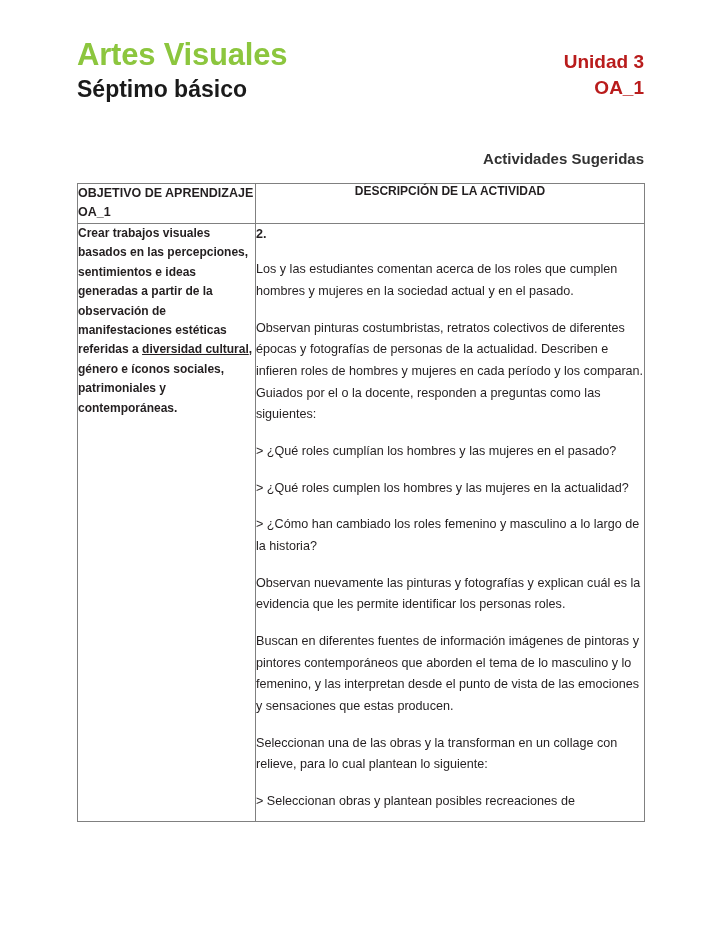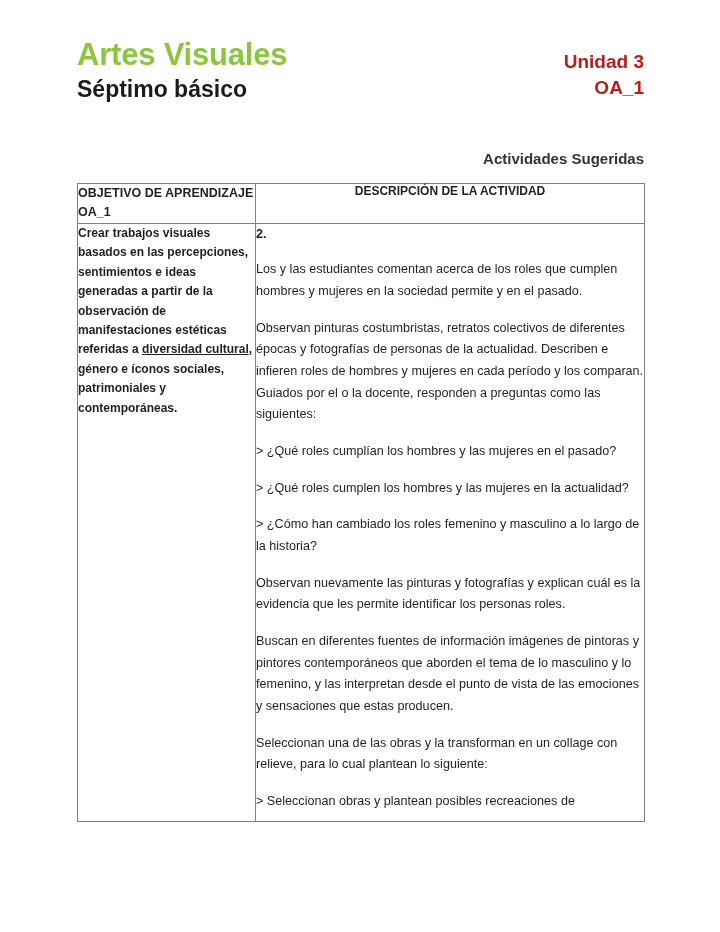--- a/index.html
+++ b/index.html
@@ -153,21 +153,21 @@
     </colgroup>
     <tbody>
       <tr>
         <td class="th-objective">OBJETIVO DE APRENDIZAJE OA_1</td>
         <td class="th-description">DESCRIPCIÓN DE LA ACTIVIDAD</td>
       </tr>
       <tr>
         <td class="cell-objective"><span>Crear trabajos visuales basados en las percepciones, sentimientos e ideas generadas a partir de la observación de manifestaciones estéticas referidas a </span><span class="underline">diversidad cultural</span><span>, género e íconos sociales, patrimoniales y contemporáneas.</span></td>
         <td class="cell-description">
           <p class="act-number">2.</p>
-          <p>Los y las estudiantes comentan acerca de los roles que cumplen hombres y mujeres en la sociedad permite y en el pasado.</p>
+          <p>Los y las estudiantes comentan acerca de los roles que cumplen hombres y mujeres en la sociedad actual y en el pasado.</p>
           <p>Observan pinturas costumbristas, retratos colectivos de diferentes épocas y fotografías de personas de la actualidad. Describen e infieren roles de hombres y mujeres en cada período y los comparan. Guiados por el o la docente, responden a preguntas como las siguientes:</p>
           <p>&gt; ¿Qué roles cumplían los hombres y las mujeres en el pasado?</p>
           <p>&gt; ¿Qué roles cumplen los hombres y las mujeres en la actualidad?</p>
           <p>&gt; ¿Cómo han cambiado los roles femenino y masculino a lo largo de la historia?</p>
           <p>Observan nuevamente las pinturas y fotografías y explican cuál es la evidencia que les permite identificar los personas roles.</p>
           <p>Buscan en diferentes fuentes de información imágenes de pintoras y pintores contemporáneos que aborden el tema de lo masculino y lo femenino, y las interpretan desde el punto de vista de las emociones y sensaciones que estas producen.</p>
           <p>Seleccionan una de las obras y la transforman en un collage con relieve, para lo cual plantean lo siguiente:</p>
           <p>&gt; Seleccionan obras y plantean posibles recreaciones de</p>
         </td>
       </tr>

